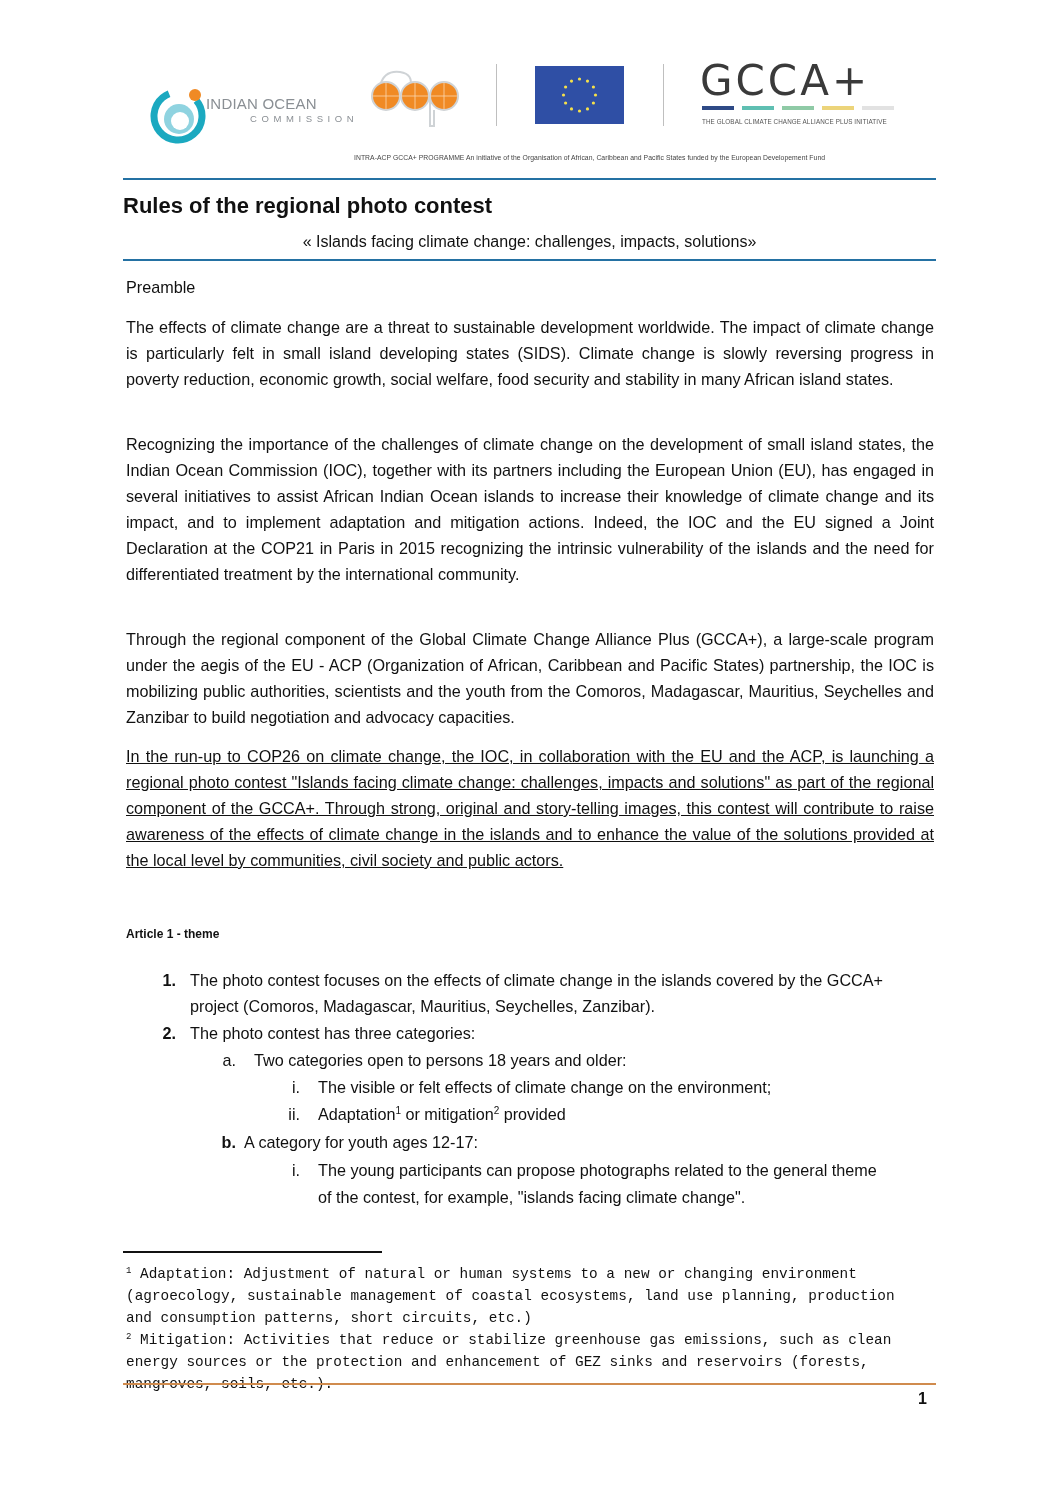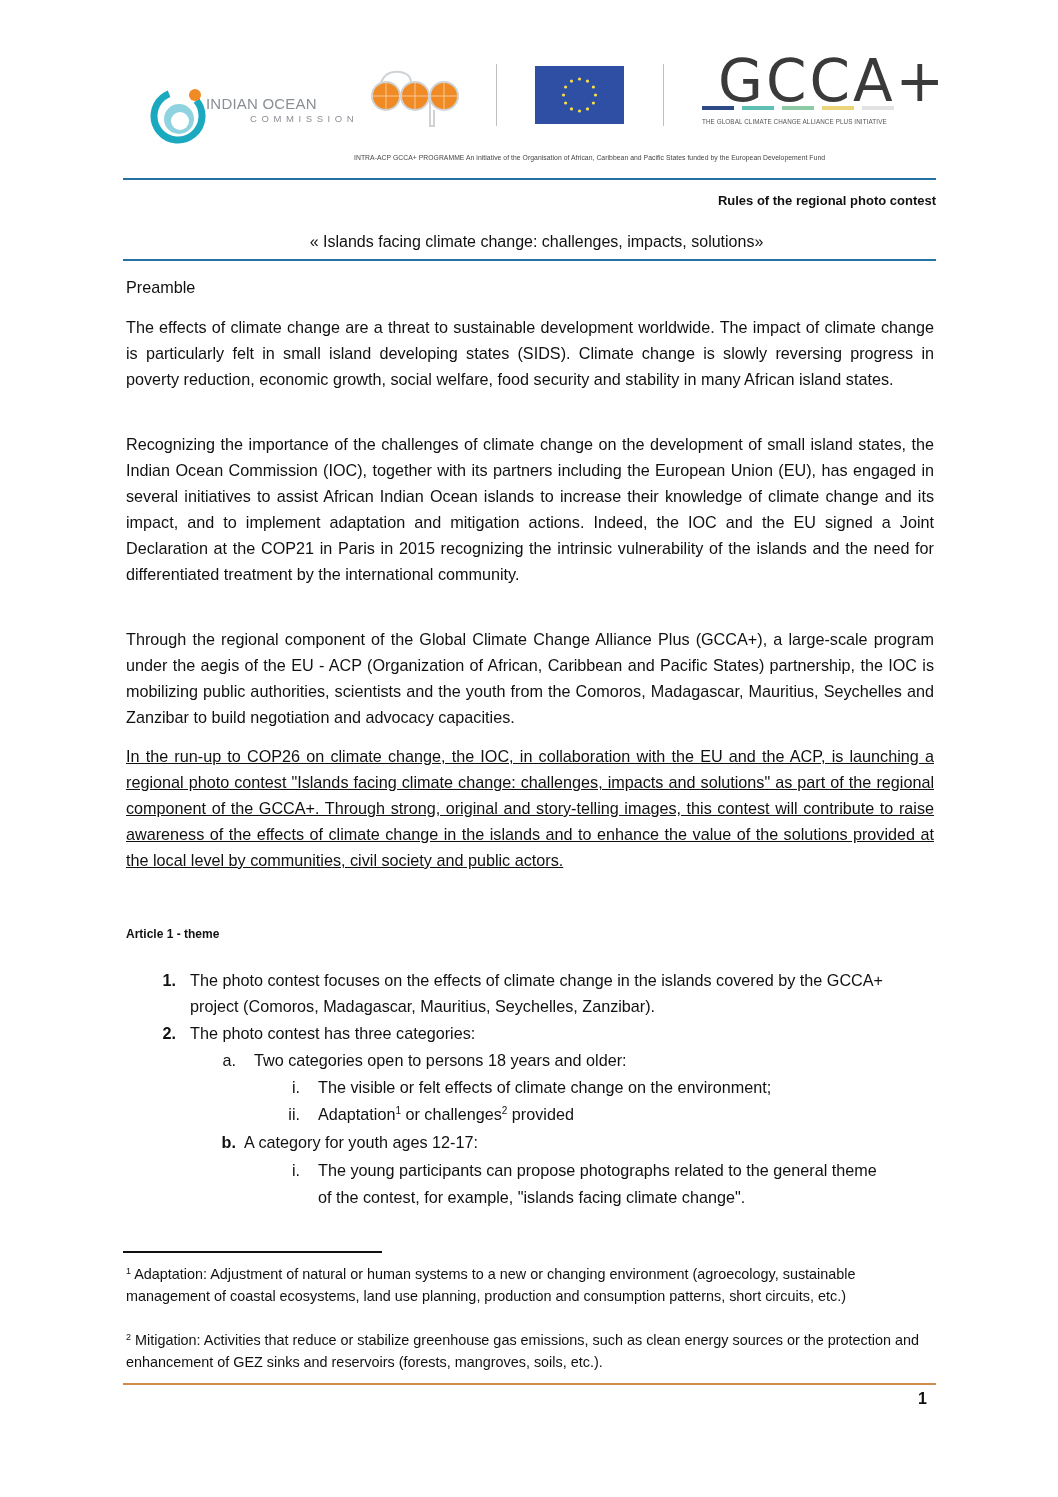--- a/index.html
+++ b/index.html
@@ -11,53 +11,53 @@
     .logo-ioc { position: absolute; left: 150px; top: 82px; width: 190px; height: 66px; }
     .ioc-mark { position: absolute; left: 0; top: 0; width: 62px; height: 62px; }
     .ioc-text { position: absolute; left: 56px; top: 14px; color: #8a8f94; }
     .ioc-text .l1 { font-size: 15px; letter-spacing: 0.2px; line-height: 16px; display: block; }
     .ioc-text .l2 { font-size: 9.5px; letter-spacing: 4.6px; line-height: 12px; display: block; margin-top: 1px; padding-left: 44px; }
 
     .logo-acp { position: absolute; left: 370px; top: 64px; width: 92px; height: 66px; }
     .vsep { position: absolute; width: 1px; background: #bfbfbf; }
     .logo-eu { position: absolute; left: 535px; top: 66px; width: 89px; height: 58px; background: #2f4fa5; }
     .logo-gcca { position: absolute; left: 700px; top: 62px; width: 200px; height: 70px; }
-    .gcca-word { position: absolute; left: 0; top: -6px; font-size: 58px; letter-spacing: 3px; color: #3a3a3a;
-                 font-family: "DejaVu Sans", sans-serif; font-weight: normal; line-height: 50px; margin-left: 18px; }
+    .gcca-word { position: absolute; left: 0; top: -6px; font-size: 42px; letter-spacing: 3px; color: #3a3a3a;
+                 font-family: "DejaVu Sans", sans-serif; font-weight: normal; line-height: 50px; }
     .gcca-bars { position: absolute; left: 2px; top: 44px; display: flex; gap: 8px; }
     .gcca-bars span { display: block; width: 32px; height: 4px; }
     .gcca-tag { position: absolute; left: 2px; top: 56px; font-size: 6.3px; color: #555; letter-spacing: 0.1px; white-space: nowrap; }
 
     .programme-line { position: absolute; left: 354px; top: 154px; font-size: 6.8px; color: #444; white-space: nowrap; letter-spacing: 0.05px; }
 
     .rule-blue { position: absolute; left: 123px; width: 813px; height: 2px; background: #2471a3; }
     .rule-orange { position: absolute; left: 123px; width: 813px; height: 2px; background: #d08b4d; }
 
-    .title { position: absolute; left: 123px; width: 813px; top: 193px; text-align: right;
-             font-weight: bold; font-size: 13px; color: #111; }
-    .subtitle { position: absolute; left: 130px; width: 813px; top: 233px; text-align: center;
+    .title { position: absolute; left: 123px; width: 813px; top: 193px; text-align: left;
+             font-weight: bold; font-size: 22px; color: #111; }
+    .subtitle { position: absolute; left: 123px; width: 813px; top: 233px; text-align: center;
                 font-size: 16px; color: #111; }
 
     .text { position: absolute; left: 126px; width: 808px; font-size: 16.2px; line-height: 26px;
             text-align: justify; color: #111; }
     .text.preamble { top: 274px; }
     .p1 { top: 314px; }
     .p2 { top: 431px; }
     .p3 { top: 626px; }
     .p4 { top: 743px; text-decoration: underline; }
 
     .article-head { position: absolute; left: 126px; top: 927px; font-weight: bold; font-size: 12px; }
 
     .li { position: absolute; font-size: 16.2px; line-height: 26px; color: #111; }
     .li .marker { position: absolute; text-align: right; }
     .li .body { position: absolute; }
     sup { font-size: 10px; line-height: 0; vertical-align: 6px; }
 
     .fn-rule { position: absolute; left: 123px; top: 1251px; width: 259px; height: 2px; background: #111; }
-    .fn { position: absolute; left: 126px; width: 800px; font-size: 14.4px; line-height: 22px; color: #111; }
+    .fn { position: absolute; left: 126px; width: 800px; font-size: 14.4px; line-height: 22px; color: #111; font-family: Liberation Mono, monospace; }
     .fn sup { font-size: 9px; vertical-align: 5px; }
 
     .page-num { position: absolute; left: 918px; top: 1390px; font-weight: bold; font-size: 16px; }
   </style>
 </head>
 <body>
 
 <div class="page">
 
   <div class="logo-ioc">
@@ -158,21 +158,21 @@
     <span class="body" style="left:254px; white-space:nowrap;">Two categories open to persons 18 years and older:</span>
   </div>
 
   <div class="li" style="left:0; top:1074px;">
     <span class="marker" style="left:270px; width:30px;">i.</span>
     <span class="body" style="left:318px; white-space:nowrap;">The visible or felt effects of climate change on the environment;</span>
   </div>
 
   <div class="li" style="left:0; top:1101px;">
     <span class="marker" style="left:270px; width:30px;">ii.</span>
-    <span class="body" style="left:318px; white-space:nowrap;"><span>Adaptation</span><sup>1</sup><span> or challenges</span><sup>2</sup><span> provided</span></span>
+    <span class="body" style="left:318px; white-space:nowrap;"><span>Adaptation</span><sup>1</sup><span> or mitigation</span><sup>2</sup><span> provided</span></span>
   </div>
 
   <div class="li" style="left:0; top:1129px;">
     <span class="marker" style="left:210px; width:26px; font-weight:bold;">b.</span>
     <span class="body" style="left:244px; white-space:nowrap;">A category for youth ages 12-17:</span>
   </div>
 
   <div class="li" style="left:0; top:1157px;">
     <span class="marker" style="left:270px; width:30px;">i.</span>
     <span class="body" style="left:318px; top:0; white-space:nowrap;">The young participants can propose photographs related to the general theme</span>

